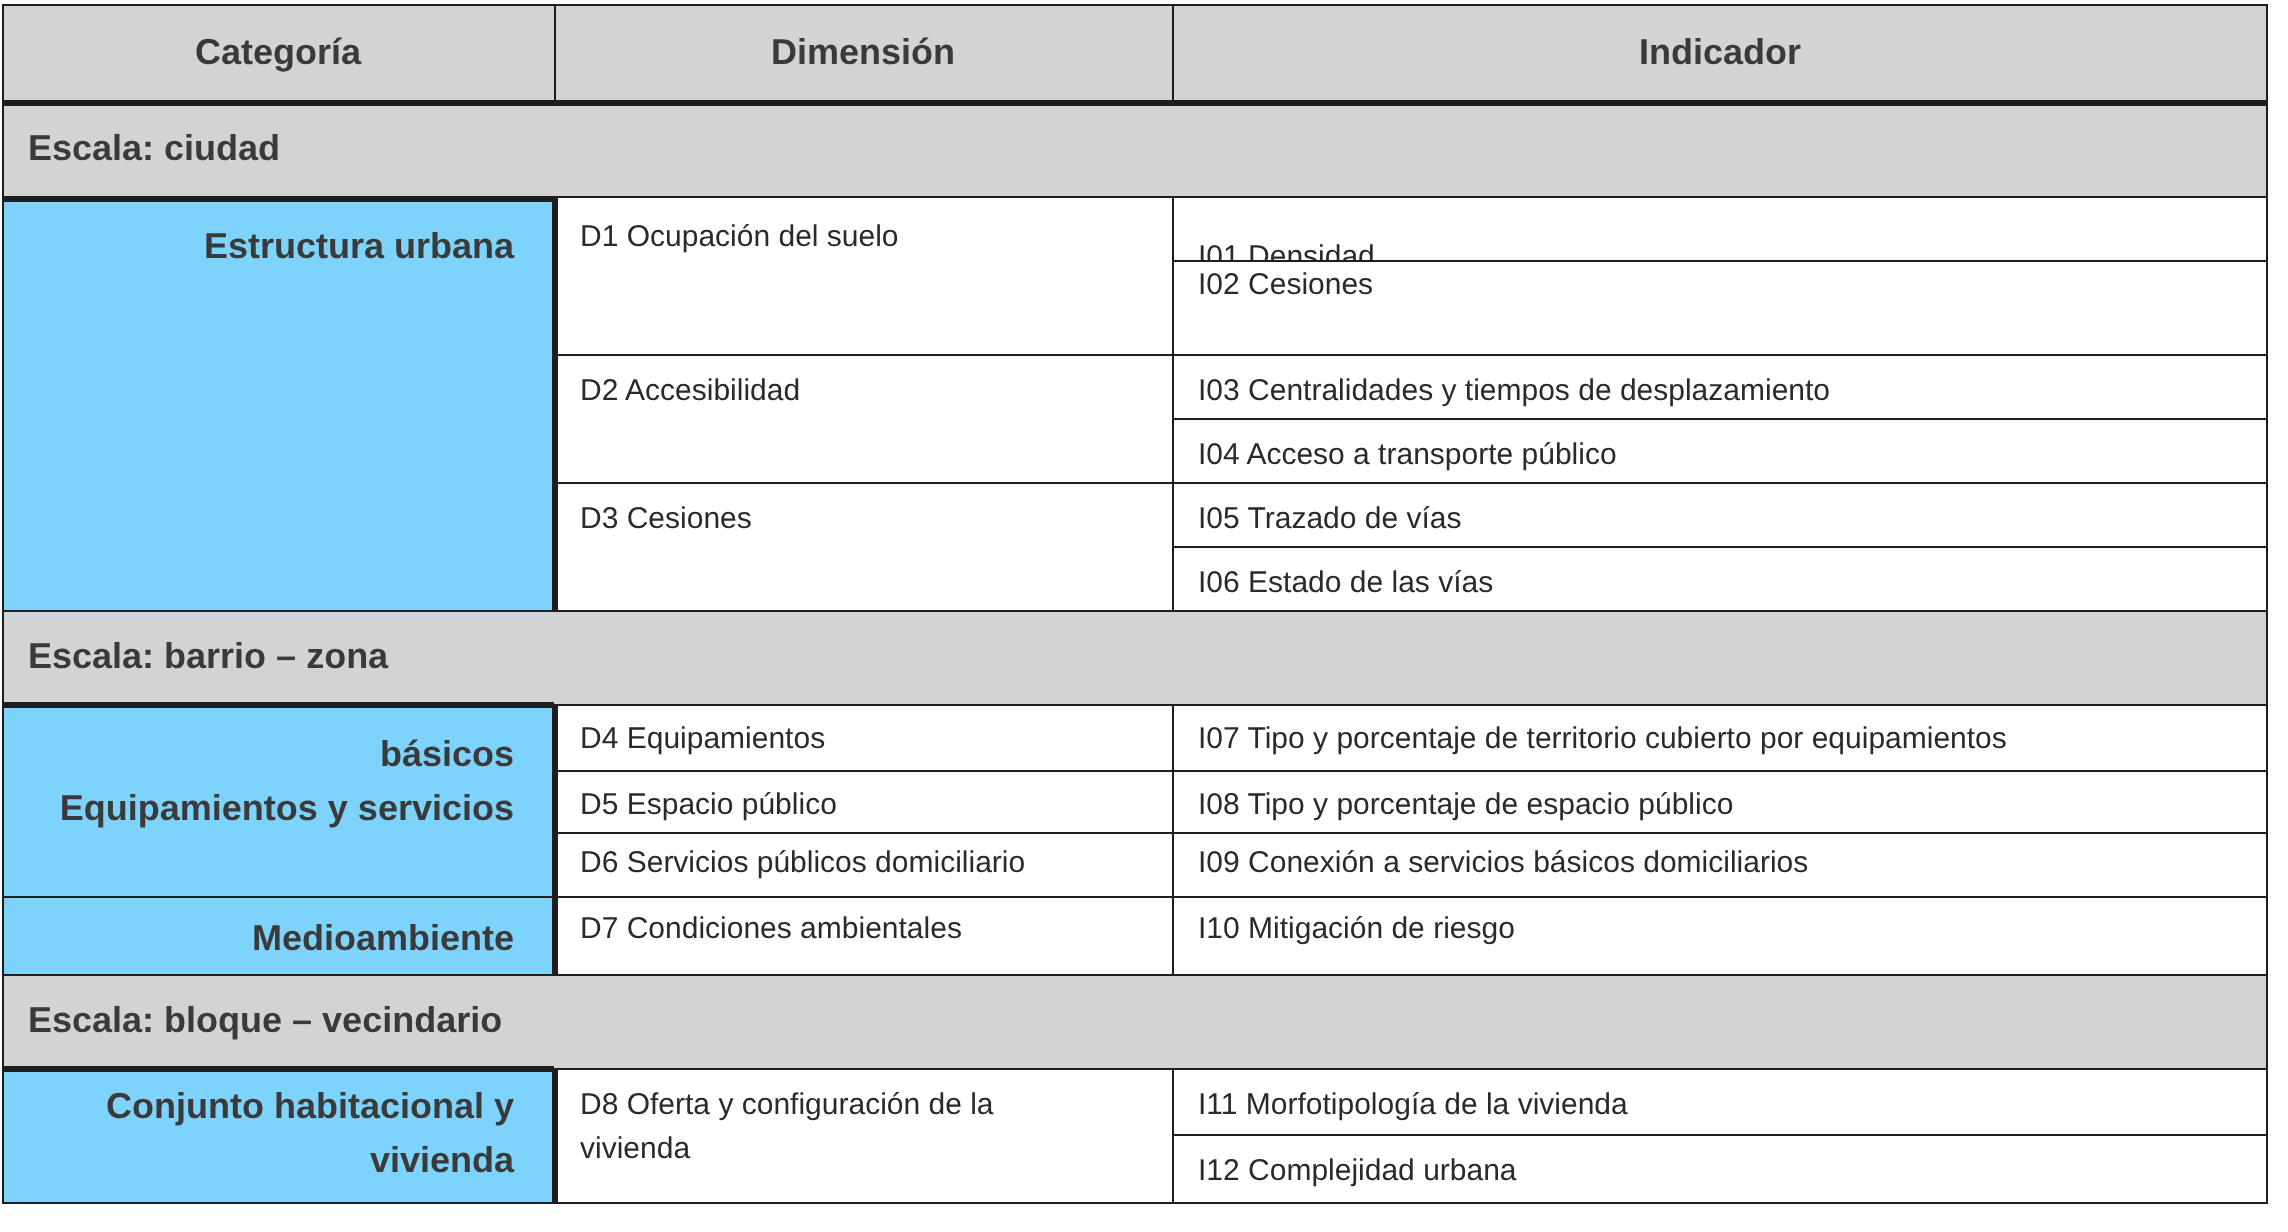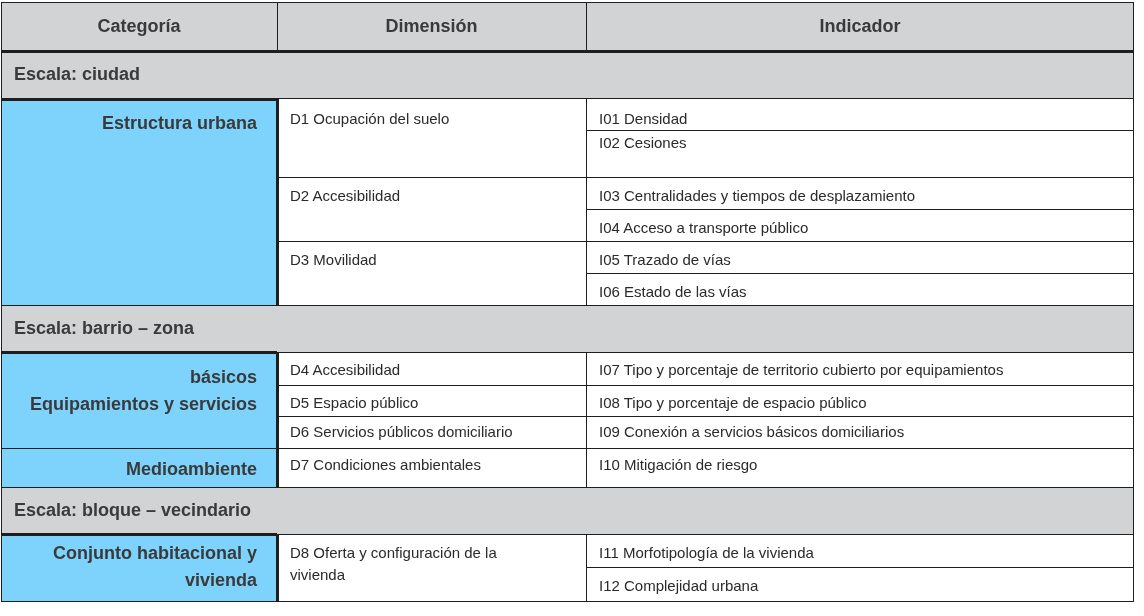--- a/index.html
+++ b/index.html
@@ -24,39 +24,39 @@
 
   <div class="abs hdr" style="left:0;top:0;width:276px;height:49px;">Categoría</div>
   <div class="abs hdr" style="left:276px;top:0;width:309px;height:49px;">Dimensión</div>
   <div class="abs hdr" style="left:585px;top:0;width:548px;height:49px;">Indicador</div>
 
   <div class="abs scale" style="left:0;top:49px;width:1133px;height:47px;">Escala: ciudad</div>
 
   <div class="abs cat" style="left:0;top:96px;width:276px;height:207px;padding-top:12px;">Estructura urbana</div>
 
   <div class="abs cell" style="left:276px;top:96px;width:309px;height:79px;padding-top:10px;">D1 Ocupación del suelo</div>
-  <div class="abs cell" style="left:585px;top:96px;width:440px;height:32px;padding-top:10px;">I01 Densidad</div>
+  <div class="abs cell" style="left:585px;top:96px;width:440px;height:32px;padding-top:20px;">I01 Densidad</div>
   <div class="abs cell" style="left:585px;top:128px;width:548px;height:47px;padding-top:2px;">I02 Cesiones</div>
 
   <div class="abs cell" style="left:276px;top:175px;width:309px;height:64px;padding-top:8px;">D2 Accesibilidad</div>
   <div class="abs cell" style="left:585px;top:175px;width:548px;height:32px;padding-top:8px;">I03 Centralidades y tiempos de desplazamiento</div>
   <div class="abs cell" style="left:585px;top:207px;width:548px;height:32px;padding-top:8px;">I04 Acceso a transporte público</div>
 
-  <div class="abs cell" style="left:276px;top:239px;width:309px;height:64px;padding-top:8px;">D3 Movilidad</div>
+  <div class="abs cell" style="left:276px;top:239px;width:309px;height:64px;padding-top:8px;">D3 Cesiones</div>
   <div class="abs cell" style="left:585px;top:239px;width:548px;height:32px;padding-top:8px;">I05 Trazado de vías</div>
   <div class="abs cell" style="left:585px;top:271px;width:548px;height:48px;padding-top:8px;">I06 Estado de las vías</div>
 
   <div class="abs scale" style="left:0;top:303px;width:1133px;height:47px;">Escala: barrio – zona</div>
 
   <div class="abs cat" style="left:0;top:350px;width:276px;height:96px;padding-top:12px;">
     <div>básicos</div>
     <div>Equipamientos y servicios</div>
   </div>
 
-  <div class="abs cell" style="left:276px;top:350px;width:309px;height:33px;padding-top:7px;">D4 Accesibilidad</div>
+  <div class="abs cell" style="left:276px;top:350px;width:309px;height:33px;padding-top:7px;">D4 Equipamientos</div>
   <div class="abs cell" style="left:585px;top:350px;width:548px;height:33px;padding-top:7px;">I07 Tipo y porcentaje de territorio cubierto por equipamientos</div>
 
   <div class="abs cell" style="left:276px;top:383px;width:309px;height:31px;padding-top:7px;">D5 Espacio público</div>
   <div class="abs cell" style="left:585px;top:383px;width:548px;height:31px;padding-top:7px;">I08 Tipo y porcentaje de espacio público</div>
 
   <div class="abs cell" style="left:276px;top:414px;width:309px;height:32px;padding-top:5px;">D6 Servicios públicos domiciliario</div>
   <div class="abs cell" style="left:585px;top:414px;width:548px;height:32px;padding-top:5px;">I09 Conexión a servicios básicos domiciliarios</div>
 
   <div class="abs cat" style="left:0;top:446px;width:276px;height:39px;padding-top:8px;">Medioambiente</div>
   <div class="abs cell" style="left:276px;top:446px;width:309px;height:39px;padding-top:6px;">D7 Condiciones ambientales</div>

